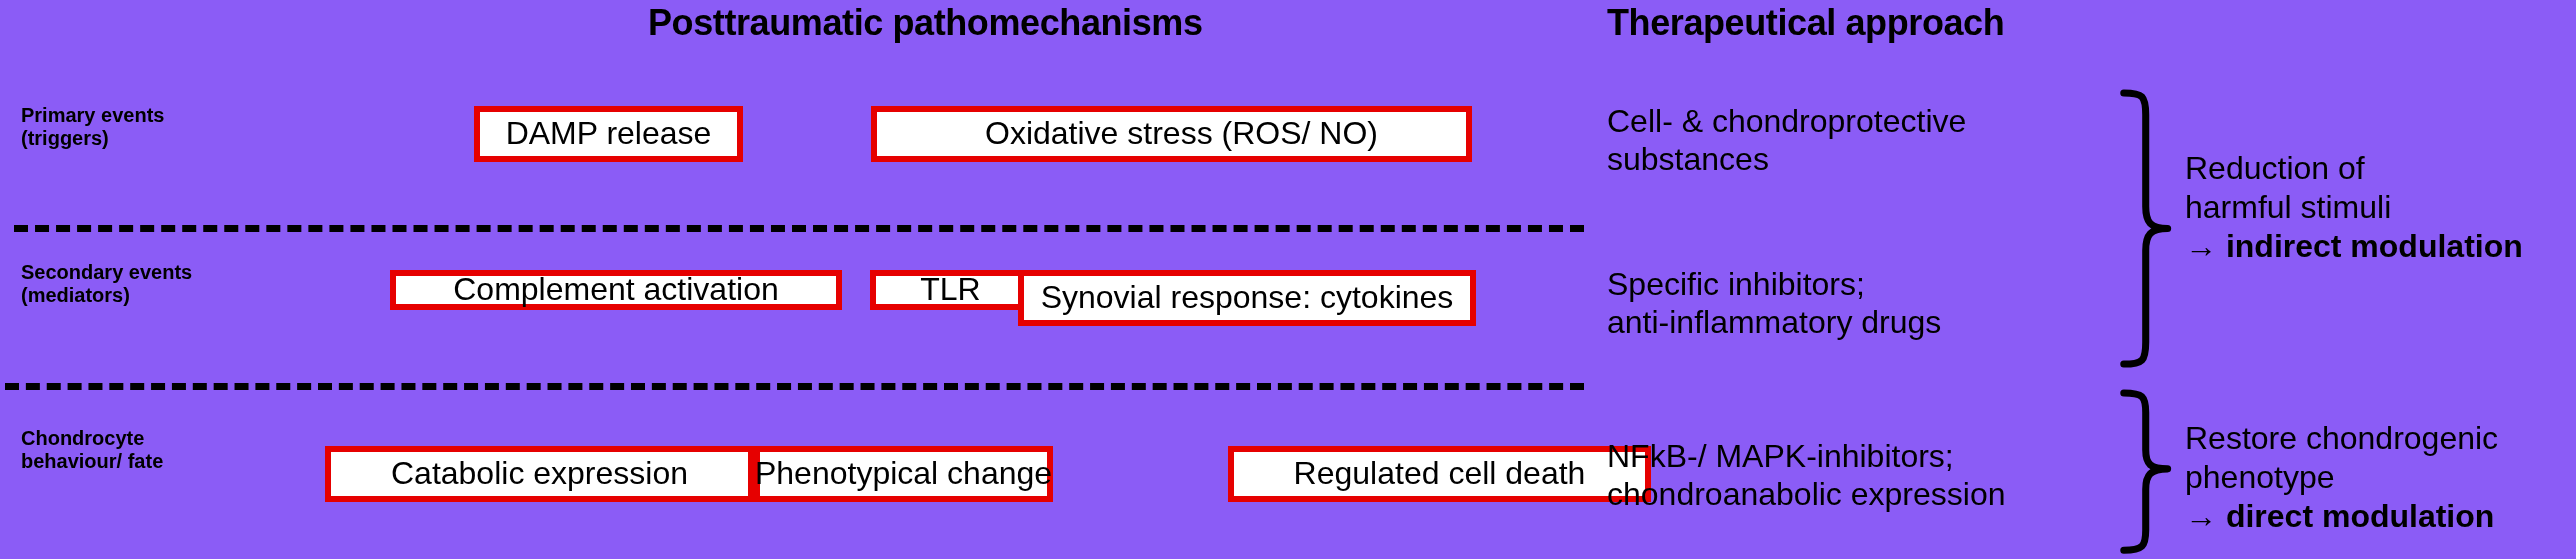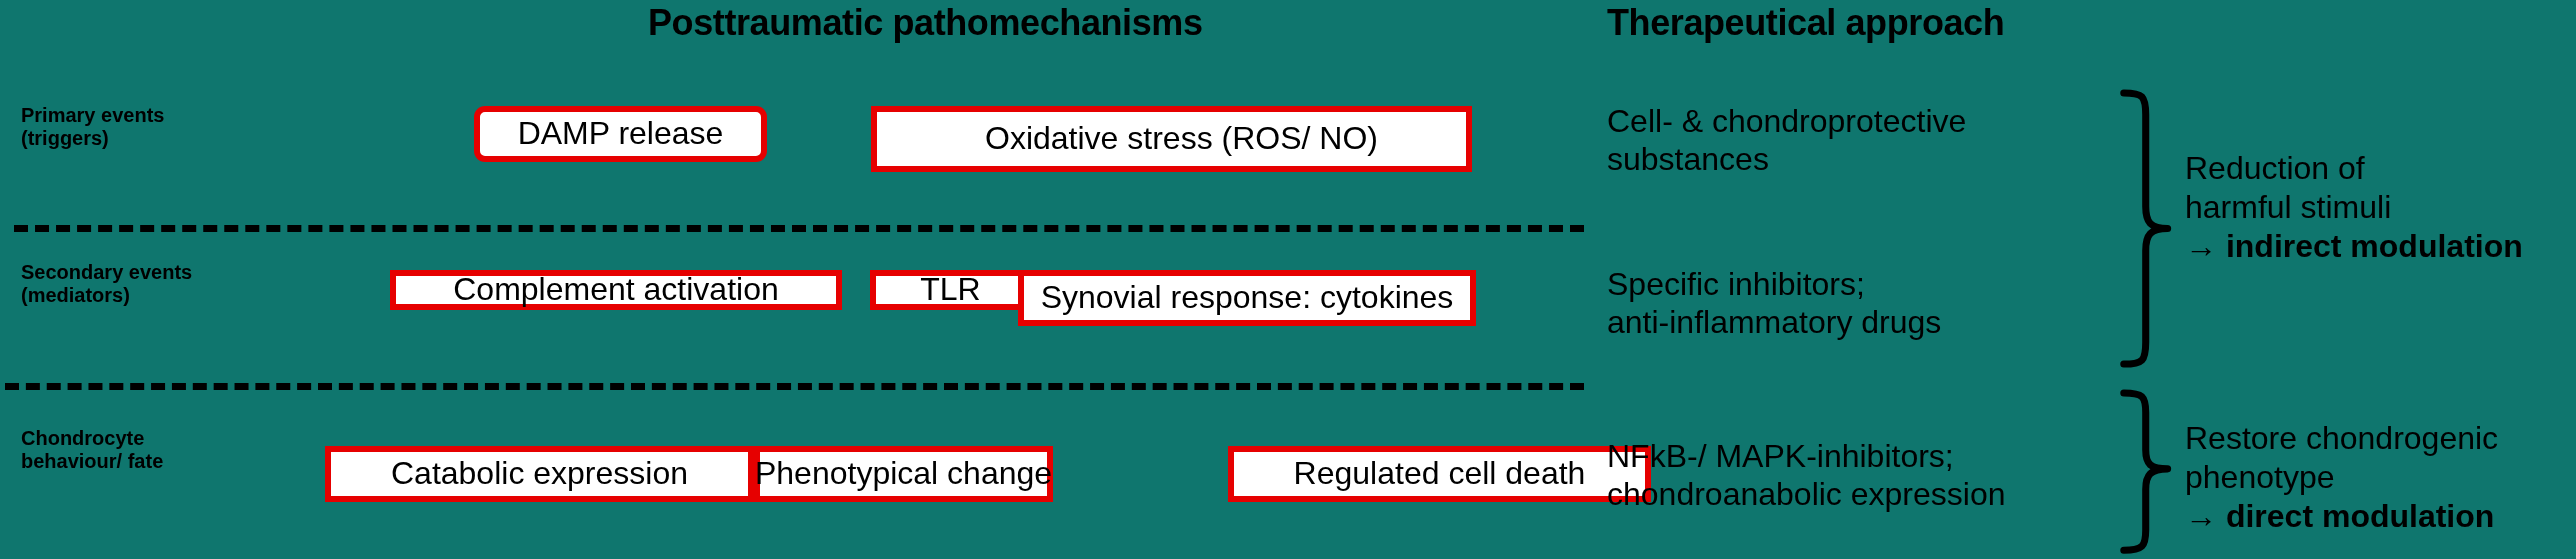--- a/index.html
+++ b/index.html
@@ -8,21 +8,21 @@
     background: #ffffff;
   }
   body {
     font-family: "Liberation Sans", sans-serif;
     color: #000000;
   }
   #figure {
     position: relative;
     width: 2576px;
     height: 559px;
-    background: #0f766e;
+    background: #8b5cf6;
     overflow: hidden;
   }
   .abs { position: absolute; }
 
   
   .col-header {
     font-weight: bold;
     font-size: 36px;
     letter-spacing: -0.4px;
     white-space: nowrap;
@@ -93,25 +93,25 @@
 
 <div id="figure">
 
   <div class="abs col-header" style="left:648px; top:4.7px;">Posttraumatic pathomechanisms</div>
 
   <div class="abs col-header" style="left:1607px; top:4.7px;">Therapeutical approach</div>
 
   <div class="abs stage-label" style="left:21px; top:104px; width:329px;">Primary events
 (triggers)</div>
 
-  <div class="abs redbox" style="left:474px; top:106px; width:293px; height:56px;border-radius:11px;">
+  <div class="abs redbox" style="left:474px; top:106px; width:269px; height:56px;">
     <span>DAMP release</span>
   </div>
 
-  <div class="abs redbox" style="left:871px; top:106px; width:601px; height:66px;padding-left:20px;">
+  <div class="abs redbox" style="left:871px; top:106px; width:601px; height:56px;padding-left:20px;">
     <span>Oxidative stress (ROS/ NO)</span>
   </div>
 
   <div class="abs therapy" style="left:1607px; top:102px; width:470px;">Cell- &amp; chondroprotective
 substances</div>
 
   <div class="abs dashed-sep" style="left:14px; top:225px; width:1570px;"></div>
 
   <div class="abs stage-label" style="left:21px; top:261px; width:345px;">Secondary events
 (mediators)</div>

